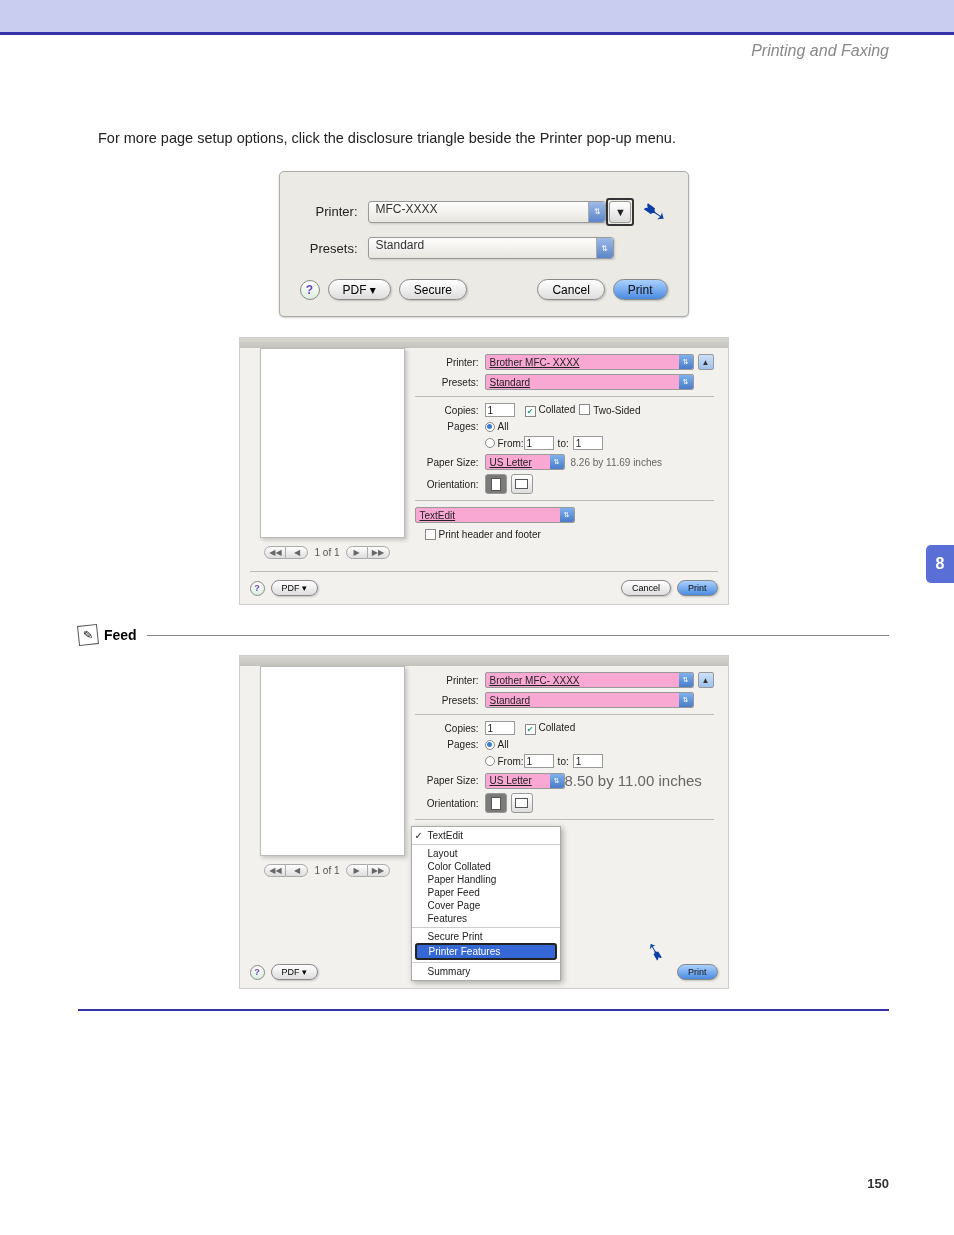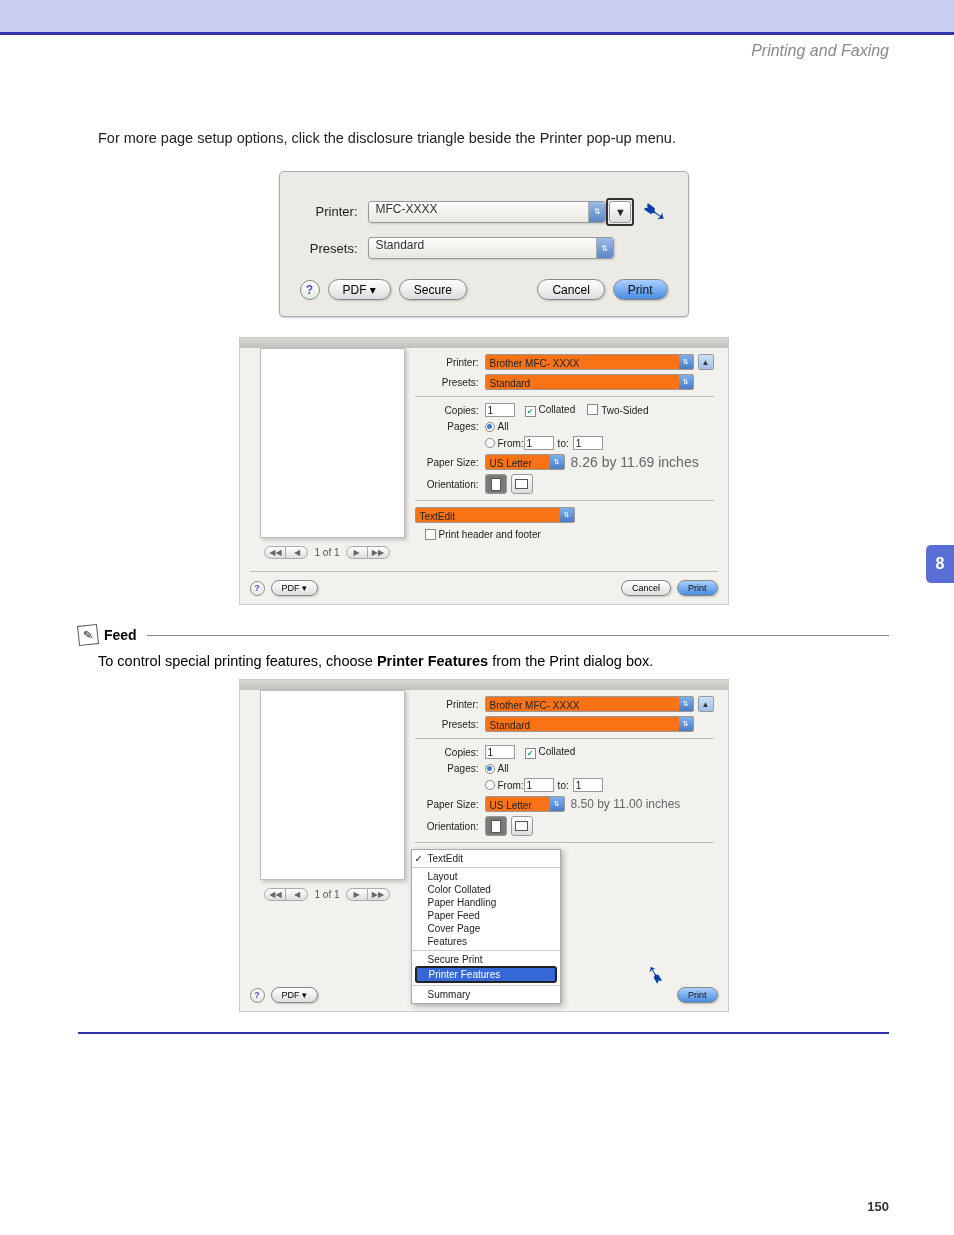--- a/index.html
+++ b/index.html
@@ -36,21 +36,21 @@
   .preview-box { margin: 0 10px 8px 20px; height: 190px; background: #fff; border: 1px solid #bbb; box-shadow: 2px 2px 4px rgba(0,0,0,0.2); }
   .preview-nav { display: flex; align-items: center; justify-content: center; gap: 6px; font-size: 10px; color: #555; margin-bottom: 8px; }
   .nav-seg { display: flex; }
   .nav-btn { width: 22px; height: 13px; border: 1px solid #aaa; background: linear-gradient(#fff,#ddd); font-size: 8px; display: flex; align-items: center; justify-content: center; color: #666; }
   .nav-btn:first-child { border-radius: 7px 0 0 7px; }
   .nav-btn:last-child { border-radius: 0 7px 7px 0; border-left: none; }
 
   .exp-right { flex: 1; padding: 6px 14px 4px 0; font-size: 10px; color: #222; }
   .exp-row { display: flex; align-items: center; margin-bottom: 4px; }
   .exp-lbl { width: 70px; text-align: right; padding-right: 6px; }
-  .sm-select { height: 16px; border: 1px solid #999; background: #f97316; display: flex; align-items: flex-end; padding: 0 0 0 4px; font-size: 10px; position: relative; flex: 1; border-radius: 2px; }
+  .sm-select { height: 16px; border: 1px solid #999; background: #f9a8d4; display: flex; align-items: center; padding: 0 0 0 4px; font-size: 10px; position: relative; flex: 1; border-radius: 2px; text-decoration: underline; }
   .sm-arr { position: absolute; right: 0; top: 0; bottom: 0; width: 14px; background: linear-gradient(#7eb1ee,#4a7cc8); border-radius: 0 2px 2px 0; display: flex; align-items: center; justify-content: center; color: #fff; font-size: 7px; }
   .sm-sq { width: 16px; height: 16px; border: 1px solid #999; border-radius: 2px; margin-left: 4px; background: linear-gradient(#cde0f8,#9ec2ec); display: flex; align-items: center; justify-content: center; font-size: 8px; color: #333; }
   .sm-input { width: 30px; height: 14px; border: 1px solid #999; background: #fff; padding: 0 2px; font-size: 10px; color: #222; }
   .cb { width: 11px; height: 11px; border: 1px solid #888; background: #fff; display: inline-flex; align-items: center; justify-content: center; font-size: 8px; color: #2a7; margin-right: 3px; vertical-align: -1px; }
   .radio { width: 10px; height: 10px; border-radius: 50%; border: 1px solid #888; display: inline-flex; align-items: center; justify-content: center; margin-right: 3px; vertical-align: -1px; background: #fff; }
   .radio.on::after { content: ""; width: 5px; height: 5px; border-radius: 50%; background: #3a7ed8; }
   .orient-btn { width: 22px; height: 20px; border: 1px solid #999; border-radius: 3px; background: linear-gradient(#fff,#ddd); display: flex; align-items: center; justify-content: center; margin-right: 4px; }
   .orient-btn.sel { background: #7a7a78; color: #fff; }
   .orient-pg { width: 10px; height: 13px; border: 1px solid #555; background: #fff; position: relative; }
   .hr { border-top: 1px solid #bbb; margin: 6px 0; }
@@ -157,42 +157,42 @@
                 <div class="sm-select" style="margin-right:20px">
                   <span>Standard</span>
                   <span class="sm-arr">⇅</span>
                 </div>
               </div>
             <div class="hr"></div>
             <div class="exp-row">
                 <div class="exp-lbl">Copies:</div>
                 <input class="sm-input" value="1" style=""> 
                 <span style="margin-left:10px"><span class="cb">✔</span><span>Collated</span></span> 
-                <span style="margin-left:12px"><span class="cb"></span><span>Two-Sided</span></span>
+                <span style="margin-left:4px"><span class="cb"></span><span>Two-Sided</span></span>
               </div>
             <div class="exp-row">
                 <div class="exp-lbl">Pages:</div>
                 <span class="radio on"></span>
                 <span>All</span>
               </div>
             <div class="exp-row">
                 <div class="exp-lbl"></div>
                 <span class="radio"></span>
                 <span>From:</span> 
                 <input class="sm-input" value="1" style=""> 
                 <span style="margin:0 4px">to:</span> 
                 <input class="sm-input" value="1" style="">
               </div>
             <div class="exp-row">
                 <div class="exp-lbl">Paper Size:</div>
                 <div class="sm-select" style="width:80px;flex:none">
                   <span>US Letter</span>
                   <span class="sm-arr">⇅</span>
                 </div>
-                <span style="margin-left:6px;font-size:14px;color:#666">8.26 by 11.69 inches</span>
+                <span style="margin-left:6px;font-size:10px;color:#666">8.26 by 11.69 inches</span>
               </div>
             <div class="exp-row">
                 <div class="exp-lbl">Orientation:</div>
                 <div class="orient-btn sel">
                   <div class="orient-pg"></div>
                 </div>
                 <div class="orient-btn">
                   <div class="orient-pg" style="width:13px;height:10px"></div>
                 </div>
               </div>
@@ -216,23 +216,20 @@
           <div class="pill-btn primary">Print</div>
         </div>
       </div>
     </div>
 
     <div class="note-sec">
       <div class="note-hdr">
         <div class="note-icon">✎</div>
         <div class="note-word">Feed</div>
         <div class="note-line"></div>
-      </div>
-      <div class="note-text">
-        <span>To control special printing features, choose </span><b>Printer Features</b><span> from the Print dialog box.</span>
       </div>
     </div>
 
     <div class="dialog-wrap" style="margin-top:10px">
       <div class="exp-dialog" style="position:relative">
         <div class="exp-top-strip"></div>
         <div class="exp-body">
           <div class="exp-left">
             <div class="preview-box"></div>
             <div class="preview-nav">
@@ -281,21 +278,21 @@
                 <input class="sm-input" value="1" style=""> 
                 <span style="margin:0 4px">to:</span> 
                 <input class="sm-input" value="1" style="">
               </div>
             <div class="exp-row">
                 <div class="exp-lbl">Paper Size:</div>
                 <div class="sm-select" style="width:80px;flex:none">
                   <span>US Letter</span>
                   <span class="sm-arr">⇅</span>
                 </div>
-                <span style="margin-left:6px;font-size:12px;color:#666">8.50 by 11.00 inches</span>
+                <span style="font-size:15px;color:#666">8.50 by 11.00 inches</span>
               </div>
             <div class="exp-row">
                 <div class="exp-lbl">Orientation:</div>
                 <div class="orient-btn sel">
                   <div class="orient-pg"></div>
                 </div>
                 <div class="orient-btn">
                   <div class="orient-pg" style="width:13px;height:10px"></div>
                 </div>
               </div>

